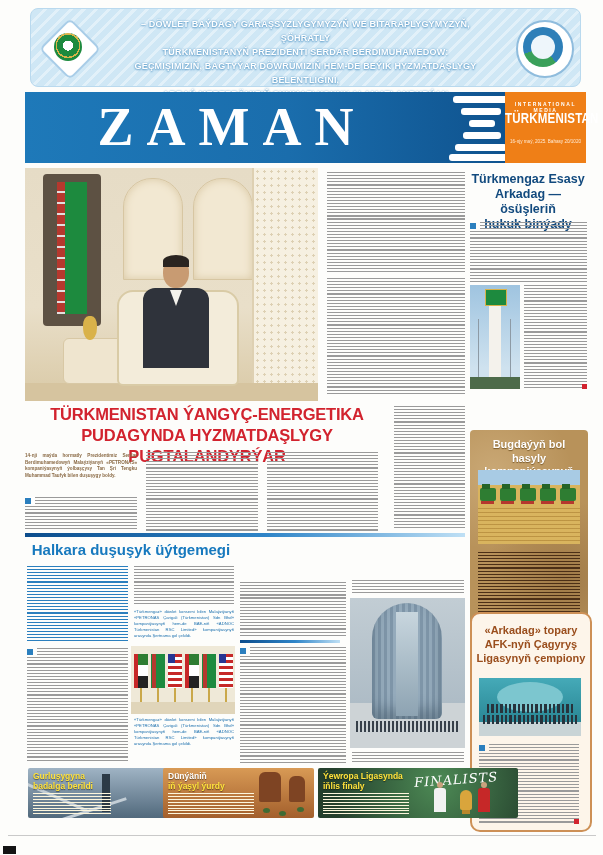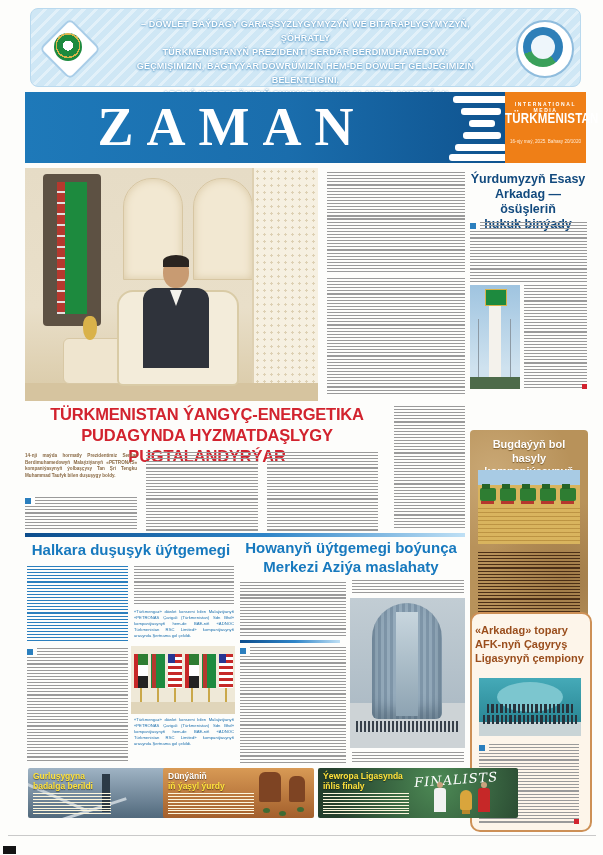--- a/index.html
+++ b/index.html
@@ -40,21 +40,21 @@
   #mast-orange{left:505px;top:92px;width:81px;height:71px;background:#ef7f17;color:#fff;}
   #mast-tagline{position:absolute;left:0;right:0;top:9px;text-align:center;font-size:5px;font-weight:bold;letter-spacing:1.6px;}
   #mast-brand{position:absolute;left:0;right:0;top:20px;text-align:center;font-size:11.5px;font-weight:bold;
     letter-spacing:.2px;transform:scaleY(1.25);}
   #mast-issue{position:absolute;left:0;right:0;top:47px;text-align:center;font-size:4.6px;color:#ffe9d2;}
   
   .hl-red{color:#d2232e;font-weight:bold;font-size:16.5px;line-height:21px;text-align:center;letter-spacing:-.2px;}
   .hl-blue{color:#1779be;font-weight:bold;text-align:center;}
   .hl-navy{color:#124a7e;font-weight:bold;text-align:center;font-size:12.5px;line-height:15px;}
   .hl-white{color:#fff;font-weight:bold;text-align:center;font-size:11px;line-height:13.5px;text-shadow:0 1px 1px #7a5a2a;}
-  .hl-brown{color:#9a4e1d;font-weight:bold;font-size:11px;line-height:14px;}
+  .hl-brown{color:#9a4e1d;font-weight:bold;text-align:center;font-size:11px;line-height:14px;}
   .microtext{font-size:4.2px;line-height:1.4;color:#1a6fae;text-align:justify;}
   .leadtext{font-size:4.6px;line-height:1.45;color:#8a6a45;font-weight:bold;text-align:justify;}
   .bluerule{background:linear-gradient(90deg,#0c4d8c,#2f85c8 55%,#bfe0f5 100%);}
   
   #main-photo{left:25px;top:168px;width:293px;height:233px;overflow:hidden;
     background:linear-gradient(180deg,#e6dcc6 0%,#e9dfc9 60%,#d9c9a6 100%);}
   .ph-niche{position:absolute;width:58px;height:100px;top:10px;border-radius:29px 29px 0 0;
     background:#f2e8d2;border:1px solid #d7c6a2;box-shadow:inset 0 0 8px #d9c8a4;}
   .ph-screen{position:absolute;right:0;top:0;width:64px;height:233px;background:#f6f0e1;border-left:2px solid #ded0b2;
     background-image:radial-gradient(#ddd0b3 1px,transparent 1.4px);background-size:7px 7px;}
@@ -145,21 +145,21 @@
     <div class="emblem" style="left:8px;">
       <div class="emb-diamond"></div>
         <div class="emb-core"></div>
     </div>
     <div class="emblem" style="right:8px;">
       <div class="emb-circle"></div>
     </div>
     <div class="btxt">
       <div>– DÖWLET BAÝDAGY GARAŞSYZLYGYMYZYŇ WE BITARAPLYGYMYZYŇ, ŞÖHRATLY</div>
       <div>TÜRKMENISTANYŇ PREZIDENTI SERDAR BERDIMUHAMEDOW:</div>
-      <div>GEÇMIŞIMIZIŇ, BAGTYÝAR DÖWRÜMIZIŇ HEM-DE DÖWLET GELJEGIMIZIŇ BELENTLIGINI,</div>
+      <div>GEÇMIŞIMIZIŇ, BAGTYÝAR DÖWRÜMIZIŇ HEM-DE BEÝIK HYZMATDAŞLYGY BELENTLIGINI,</div>
       <div>ABRAÝ-MERTEBÄMIZIŇ SYNMAZLYGYNY ALAMATLANDYRÝAN GYMMATLYGYMYZDYR.</div>
     </div>
   </div>
 
   <div id="mast-blue" class="abs">
     <div id="mast-title">ZAMAN</div>
     <div>
       <div class="ribbon" style="left:428px;top:4px;width:56px;"></div>
       <div class="ribbon" style="left:436px;top:16px;width:40px;"></div>
       <div class="ribbon" style="left:444px;top:28px;width:26px;"></div>
@@ -221,40 +221,36 @@
     <div class="floor"></div>
     <div class="fl fl-uae" style="left:3px;"></div>
     <div class="fl fl-tkm" style="left:20px;"></div>
     <div class="fl fl-mys" style="left:37px;"></div>
     <div class="fl fl-uae" style="left:54px;"></div>
     <div class="fl fl-tkm" style="left:71px;"></div>
     <div class="fl fl-mys" style="left:88px;"></div>
   </div>
   <div class="abs microtext" style="left:134px;top:717px;width:100px;height:44px;overflow:hidden;">«Türkmengaz» döwlet konserni bilen Malaýziýanyň «PETRONAS Çarigali (Türkmenistan) Sdn Bhd» kompaniýasynyň hem-de BAE-niň «ADNOC Türkmenistan RSC Limited» kompaniýasynyň arasynda Şertnama gol çekildi.</div>
 
-  <div class="abs hl-blue" style="left:237px;top:538px;width:228px;font-size:15px;line-height:19px;">
-    <div>Howanyň üýtgemegi boýunça</div>
-    <div>Merkezi Aziýa maslahaty</div>
-  </div>
   <div class="abs gtx" style="left:240px;top:582px;width:106px;height:54px;"></div>
   <div class="abs gtx" style="left:352px;top:580px;width:112px;height:14px;"></div>
   <div class="abs bluerule" style="left:240px;top:640px;width:100px;height:3px;"></div>
   <div class="abs gtx" style="left:240px;top:647px;width:106px;height:118px;">
     <div class="dc" style="left:0;top:0;background:#fdfdfb;"></div>
       <div class="dcsq" style="left:0;top:1px;"></div>
   </div>
   <div id="bldg-photo" class="abs">
     <div class="bl-tower"></div>
       <div class="bl-glass"></div>
       <div class="bl-people"></div>
   </div>
   <div class="abs gtx" style="left:352px;top:752px;width:112px;height:12px;"></div>
 
   <div class="abs hl-navy" style="left:468px;top:172px;width:120px;">
-    <div>Ýurdumyzyň Esasy</div>
+    <div>Türkmengaz Esasy</div>
     <div>Arkadag — ösüşleriň</div>
     <div>hukuk binýady</div>
   </div>
   <div class="abs gtx" style="left:470px;top:222px;width:117px;height:60px;">
     <div class="dc" style="left:0;top:0;background:#fdfdfb;"></div>
       <div class="dcsq" style="left:0;top:1px;"></div>
   </div>
   <div id="monument-photo" class="abs">
     <div class="mon-pole" style="left:8px;"></div>
       <div class="mon-pole" style="left:40px;"></div>

